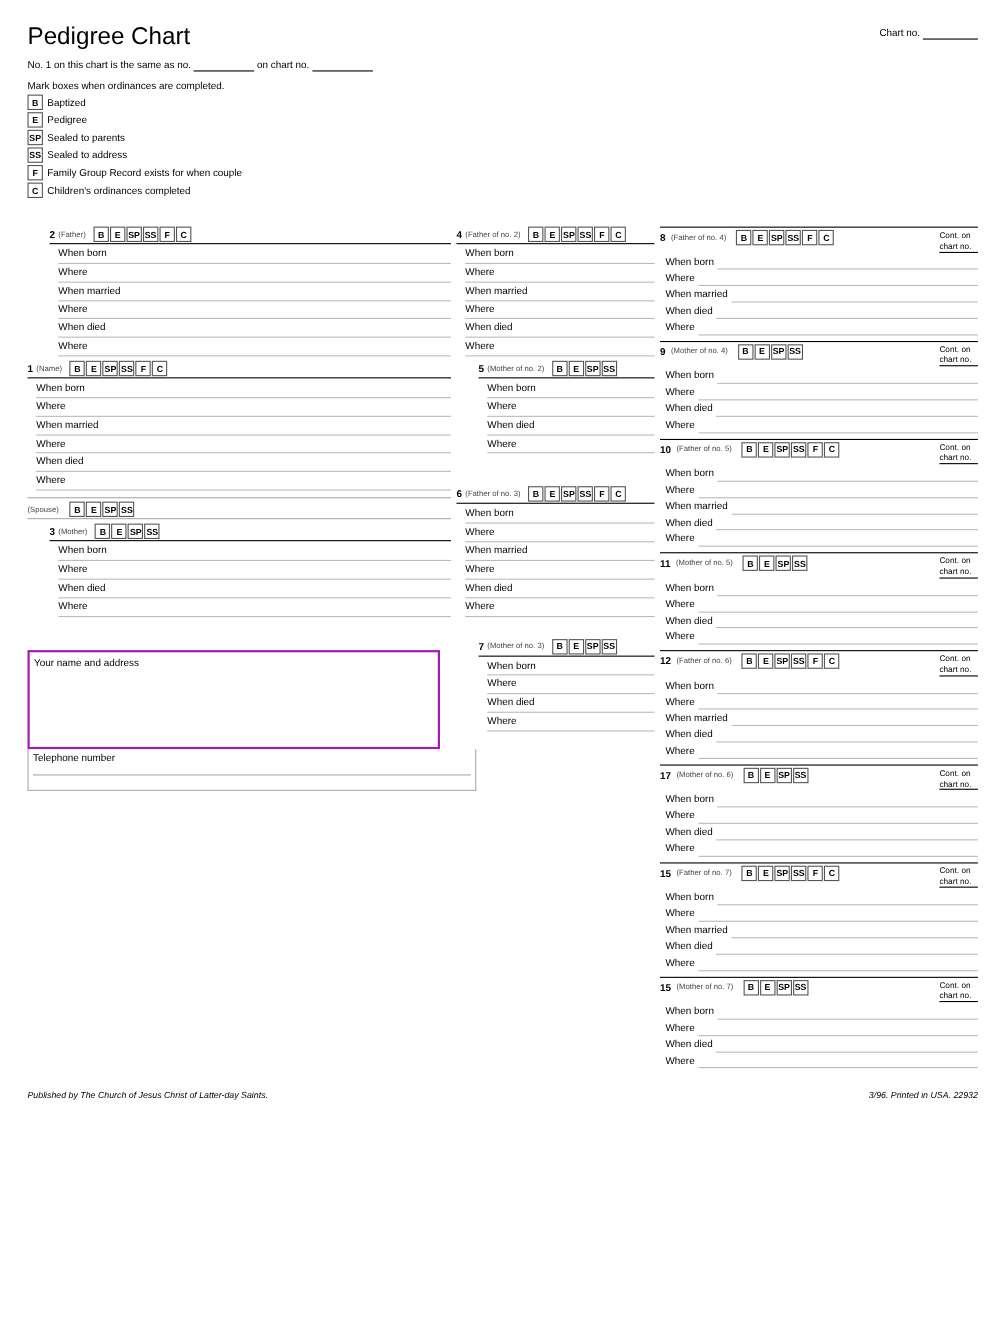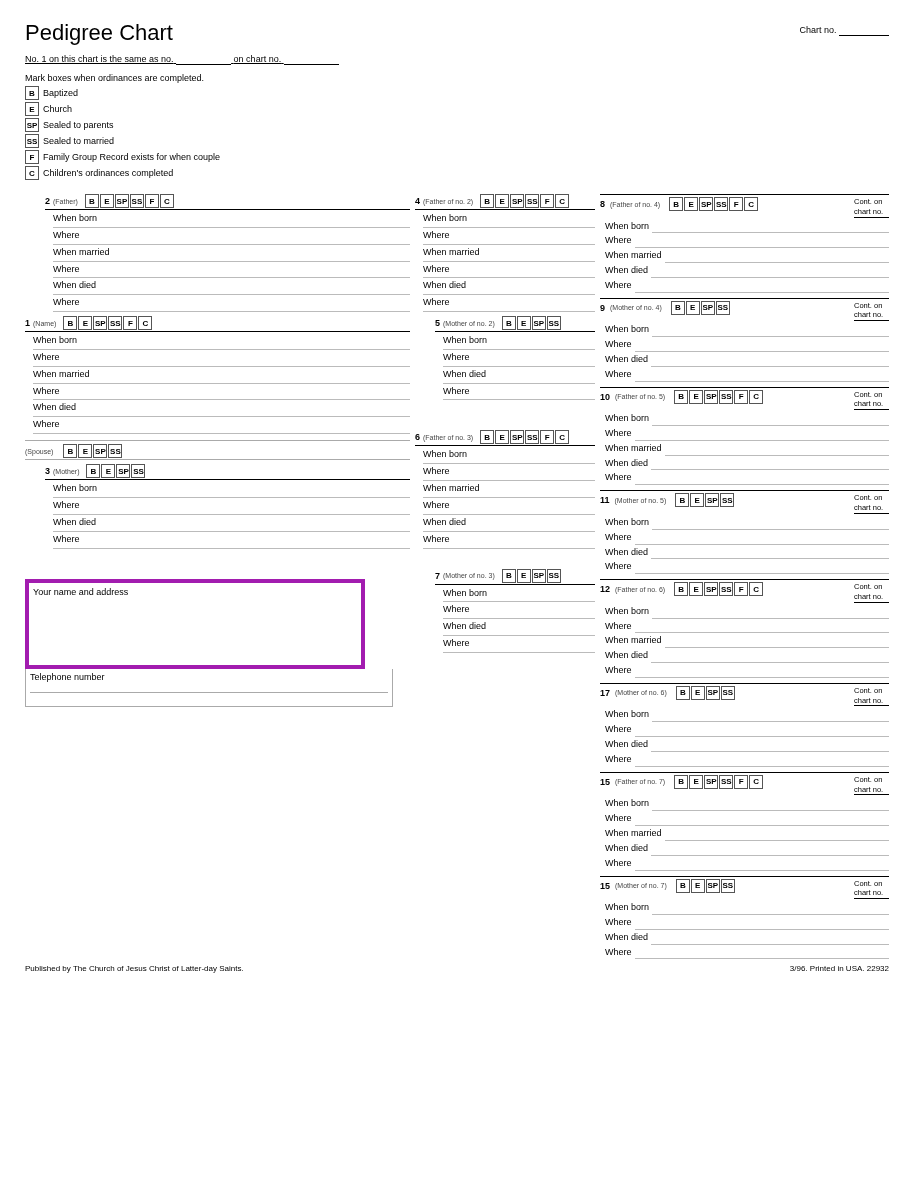--- a/index.html
+++ b/index.html
@@ -32,39 +32,41 @@
     .boxes-row {
       display: inline-flex;
       gap: 1px;
       margin-left: 3px;
     }
     .boxes-row .box-label {
       margin-right: 0;
     }
 
     .address-box {
-      border: 4px solid #a21caf;
-      width: 340px;
+      border: 2px solid #a21caf;
+      width: 375px;
       height: 90px;
       padding: 4px;
       font-size: 9px;
       position: relative;
     }
     .address-field {
       flex: 1;
       padding: 3px 4px;
       font-size: 9px;
       border-right: 1px solid #aaa;
     }
     .address-field:last-child { border-right: none; }
 
     .footer-note {
       font-size: 8px;
+      margin-top: 15px;
       display: flex;
       justify-content: space-between;
+      font-style: italic;
     }
 
     
     .pe {
       font-size: 9px;
     }
     .pe-header {
       display: flex;
       align-items: center;
       border-bottom: 1px solid #000;
@@ -138,22 +140,22 @@
     }
     .rpe-row-label { font-size: 9px; white-space: nowrap; margin-right: 3px; }
     .rpe-row-line { flex: 1; border-bottom: 1px solid #bbb; min-height: 2px; }
 
     
     .page-header { position: relative; margin-bottom: 8px; }
     .page-title { font-size: 22px; font-weight: normal; }
     .chart-no { position: absolute; top: 5px; right: 0; font-size: 9px; }
     .chart-no-line-val { display: inline-block; border-bottom: 1px solid #000; min-width: 50px; }
 
-    .intro-section { margin-bottom: 8px; text-decoration: underline; }
-    .legend-section { margin-bottom: 14px; }
+    .intro-section { margin-bottom: 8px; }
+    .legend-section { margin-bottom: 26px; }
 
     .full-layout {
       display: flex;
       width: 100%;
     }
     .left-pedigree {
       width: 390px;
       flex-shrink: 0;
       padding-right: 5px;
     }
@@ -188,29 +190,29 @@
   </div>
 
   <div class="legend-section">
     <div style="margin-bottom:3px;">Mark boxes when ordinances are completed.</div>
     <div class="legend-item">
       <span class="box-label">B</span>
       <span>Baptized</span>
     </div>
     <div class="legend-item">
       <span class="box-label">E</span>
-      <span>Church</span>
+      <span>Pedigree</span>
     </div>
     <div class="legend-item">
       <span class="box-label">SP</span>
       <span>Sealed to parents</span>
     </div>
     <div class="legend-item">
       <span class="box-label">SS</span>
-      <span>Sealed to married</span>
+      <span>Sealed to address</span>
     </div>
     <div class="legend-item">
       <span class="box-label">F</span>
       <span>Family Group Record exists for when couple</span>
     </div>
     <div class="legend-item">
       <span class="box-label">C</span>
       <span>Children's ordinances completed</span>
     </div>
   </div>
@@ -347,21 +349,21 @@
                 <div class="pe-row-line"></div>
               </div>
           </div>
         </div>
       </div>
 
       <div style="margin-top:30px;">
         <div class="address-box">
           <span>Your name and address</span>
         </div>
-        <div style="display:flex;border:1px solid #aaa;border-top:none;width:368px;">
+        <div style="display:flex;border:1px solid #aaa;border-top:none;width:408px;">
           <div class="address-field">
             <div>Telephone number</div>
             <div style="border-top:1px solid #aaa;margin-top:10px;">&nbsp;</div>
           </div>
         </div>
       </div>
 
     </div>
 
     <div style="width:185px;flex-shrink:0;padding-right:5px;">

